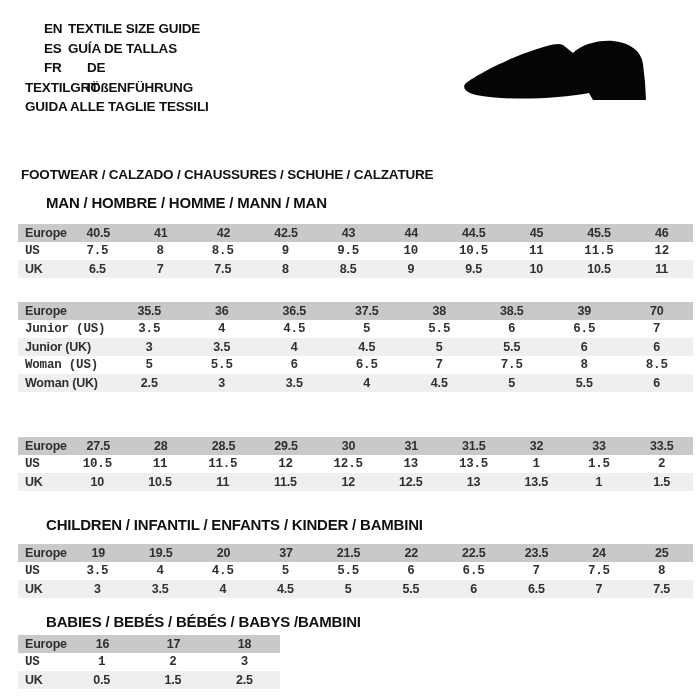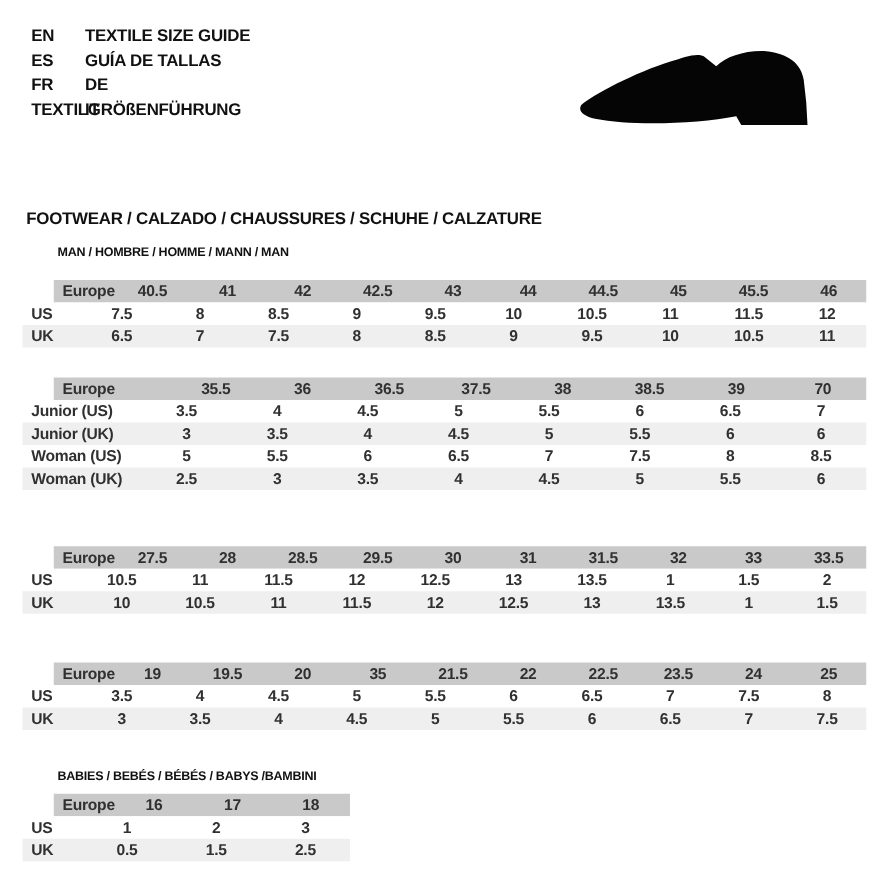--- a/index.html
+++ b/index.html
@@ -22,53 +22,53 @@
   }
   .page{position:absolute;inset:0;}
 
   
   .lang-list{
     position:absolute;left:25px;top:19px;
     display:grid;grid-template-columns:43px auto;
     font-size:13.5px;font-weight:700;color:var(--title-text);
     line-height:19.5px;letter-spacing:-0.2px;
   }
-  .lang-code{white-space:nowrap;}
+  .lang-code{white-space:nowrap;margin-left:19px;}
   .lang-label{white-space:nowrap;}
 
   
   .shoe{position:absolute;left:462px;top:36px;width:210px;height:74px;}
   .shoe svg{width:100%;height:100%;display:block;}
 
   
   .category-heading{
     position:absolute;left:21px;top:127px;
     font-size:13.5px;font-weight:700;color:var(--title-text);
     letter-spacing:-0.2px;white-space:nowrap;margin-top:40px;
   }
 
   
   .tables{position:absolute;left:18px;top:0;width:675px;}
   .table-section{position:absolute;left:0;width:675px;}
   .s1{top:196px;} .s2{top:295px;} .s3{top:427px;} .s4{top:518px;} .s5{top:615px;}
   .t-title{
-    font-size:10px;font-weight:700;color:var(--title-text);
+    font-size:15px;font-weight:700;color:var(--title-text);
     height:14px;line-height:14px;letter-spacing:-0.2px;white-space:nowrap;padding-left:28px;
   }
   .s1 .t-table{margin-top:14px;}
   .s2 .t-table{margin-top:7px;}
   .s3 .t-table{margin-top:10px;}
   .s4 .t-table{margin-top:12px;}
   .s5 .t-table{margin-top:6px;}
   .t-table{width:675px;}
   .t-table.narrow{width:262px;}
   .trow{display:flex;height:18px;line-height:18px;}
-  .trow.head{background:var(--header-row-bg);margin-left:25px;}
+  .trow.head{background:var(--header-row-bg);}
   .trow.g{background:var(--alt-row-bg);align-items:flex-end;}
-  .trow.w{background:var(--row-bg);}
+  .trow.w{background:var(--row-bg);font-family:Liberation Mono, monospace;}
   .cell{
     font-size:12.5px;font-weight:700;color:var(--cell-text);
     letter-spacing:-0.2px;white-space:nowrap;
   }
   .cell.label{flex:0 0 48px;padding-left:7px;text-align:left;overflow:visible;}
   .cell.label.widelabel{flex-basis:95px;}
   .cell.val{flex:1 1 0;text-align:center;}
 </style>
 </head>
 <body>
@@ -77,20 +77,21 @@
 
   <div class="lang-list">
       <div class="lang-code">EN</div>
       <div class="lang-label">TEXTILE SIZE GUIDE</div>
       <div class="lang-code">ES</div>
       <div class="lang-label">GUÍA DE TALLAS</div>
       <div class="lang-code">FR</div>
       <div class="lang-code">DE</div>
       <div class="lang-label">TEXTILGRÖßENFÜHRUNG</div>
       <div class="lang-code">IT</div>
+      <div class="lang-label">GUIDA ALLE TAGLIE TESSILI</div>
     </div>
 
   <div class="shoe">
     <svg viewBox="0 0 210 72" preserveAspectRatio="xMidYMid meet" aria-hidden="true">
       <path fill="var(--shoe-color)" d="
         M 3 47
         C 12 39, 46 21, 75 12
         C 85 9, 95 5, 101 8
         L 111 16
         C 119 8, 135 3, 151 4
@@ -248,27 +249,28 @@
             <div class="cell val">12</div>
             <div class="cell val">12.5</div>
             <div class="cell val">13</div>
             <div class="cell val">13.5</div>
             <div class="cell val">1</div>
             <div class="cell val">1.5</div>
           </div>
         </div>
       </section>
       <section class="table-section s4">
+        <h2 class="t-title">CHILDREN / INFANTIL / ENFANTS / KINDER / BAMBINI</h2>
         <div class="t-table">
           <div class="trow head">
             <div class="cell label">Europe</div>
             <div class="cell val">19</div>
             <div class="cell val">19.5</div>
             <div class="cell val">20</div>
-            <div class="cell val">35</div>
+            <div class="cell val">37</div>
             <div class="cell val">21.5</div>
             <div class="cell val">22</div>
             <div class="cell val">22.5</div>
             <div class="cell val">23.5</div>
             <div class="cell val">24</div>
             <div class="cell val">25</div>
           </div>
           <div class="trow w">
             <div class="cell label">US</div>
             <div class="cell val">3.5</div>

